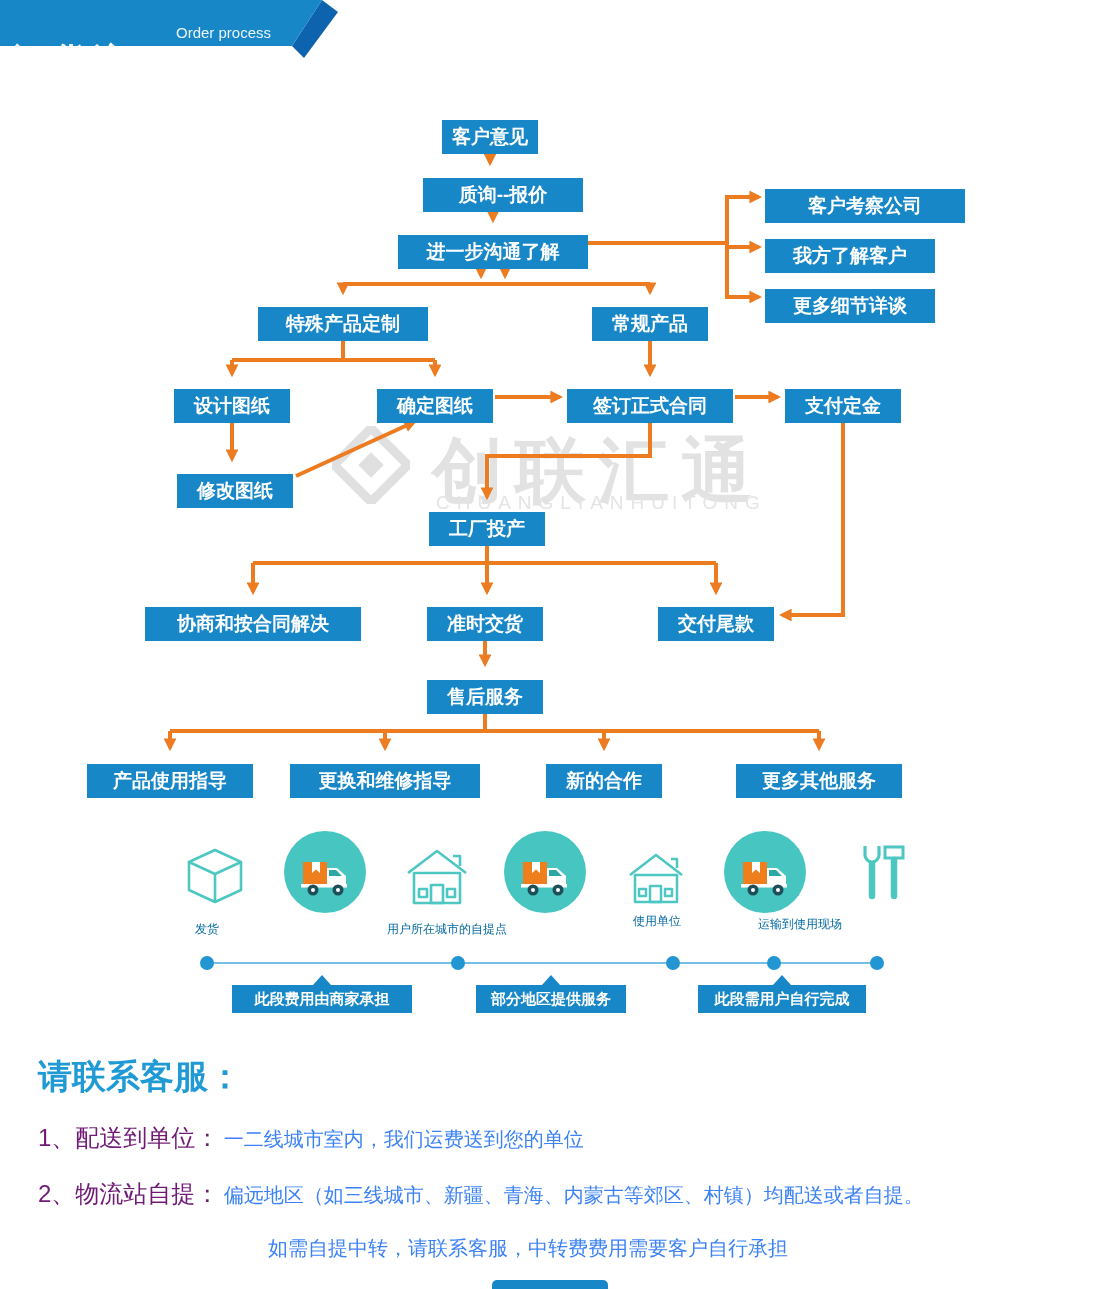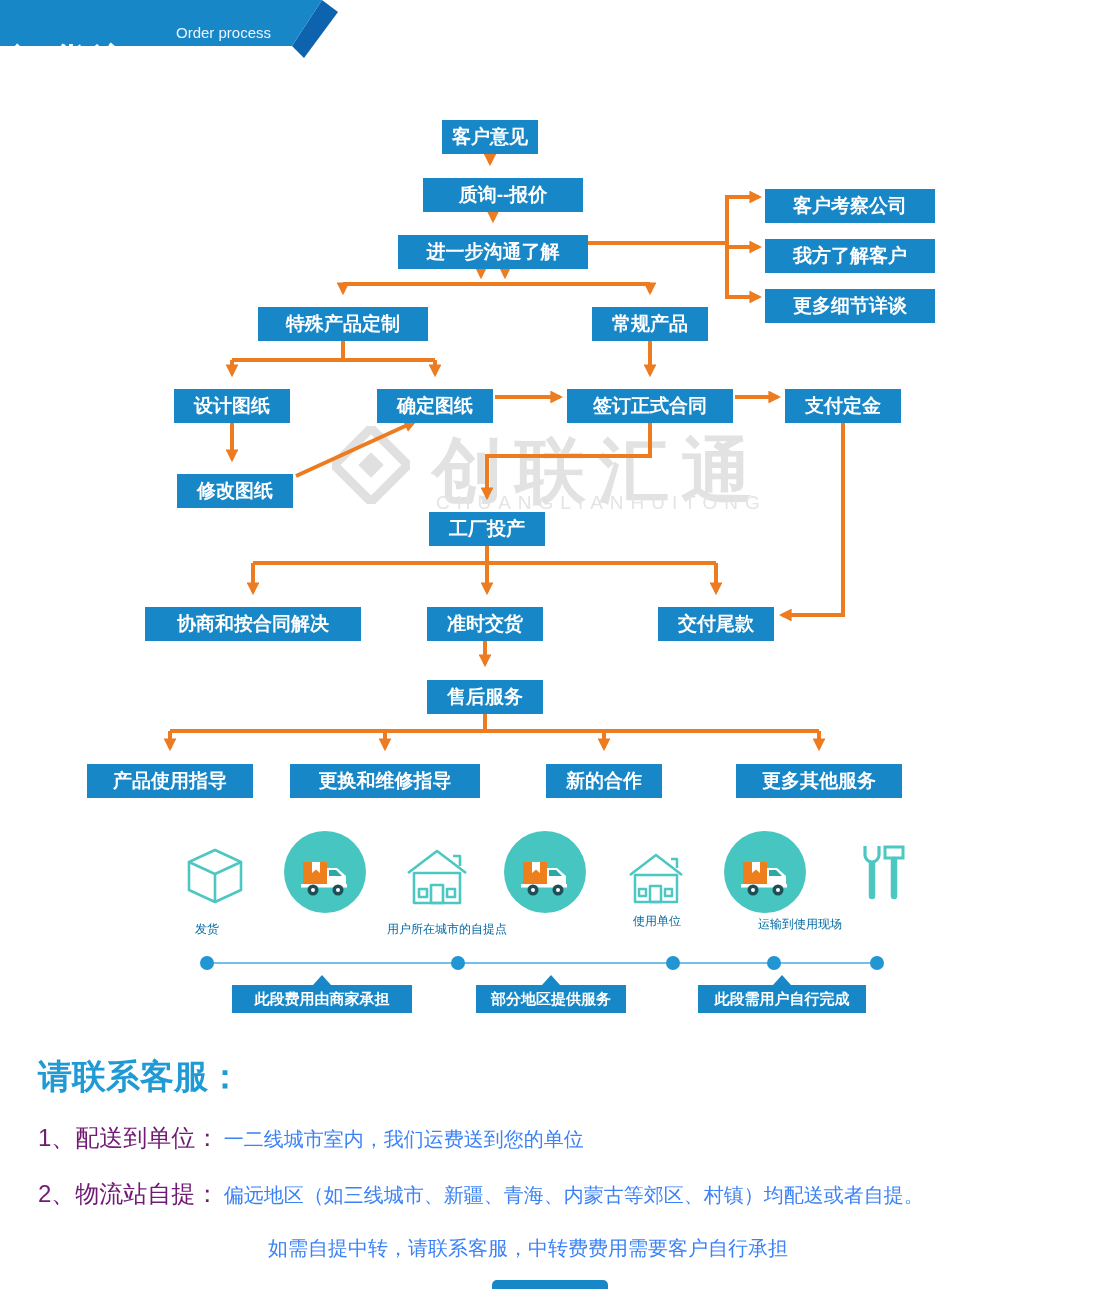--- a/index.html
+++ b/index.html
@@ -101,21 +101,21 @@
       <path d="M170,731 L170,748" marker-end="url(#arr)"></path>
       <path d="M385,731 L385,748" marker-end="url(#arr)"></path>
       <path d="M604,731 L604,748" marker-end="url(#arr)"></path>
       <path d="M819,731 L819,748" marker-end="url(#arr)"></path>
     </g>
   </svg>
 
   <div class="fnode" style="left:442px;top:111px;width:96px">客户意见</div>
   <div class="fnode" style="left:423px;top:169px;width:160px">质询--报价</div>
   <div class="fnode" style="left:398px;top:226px;width:190px">进一步沟通了解</div>
-  <div class="fnode" style="left:765px;top:180px;width:170px">客户考察公司</div>
+  <div class="fnode" style="left:765px;top:180px;width:200px">客户考察公司</div>
   <div class="fnode" style="left:765px;top:230px;width:170px">我方了解客户</div>
   <div class="fnode" style="left:765px;top:280px;width:170px">更多细节详谈</div>
   <div class="fnode" style="left:258px;top:298px;width:170px">特殊产品定制</div>
   <div class="fnode" style="left:592px;top:298px;width:116px">常规产品</div>
   <div class="fnode" style="left:174px;top:380px;width:116px">设计图纸</div>
   <div class="fnode" style="left:377px;top:380px;width:116px">确定图纸</div>
   <div class="fnode" style="left:567px;top:380px;width:166px">签订正式合同</div>
   <div class="fnode" style="left:785px;top:380px;width:116px">支付定金</div>
   <div class="fnode" style="left:177px;top:465px;width:116px">修改图纸</div>
   <div class="fnode" style="left:429px;top:503px;width:116px">工厂投产</div>

